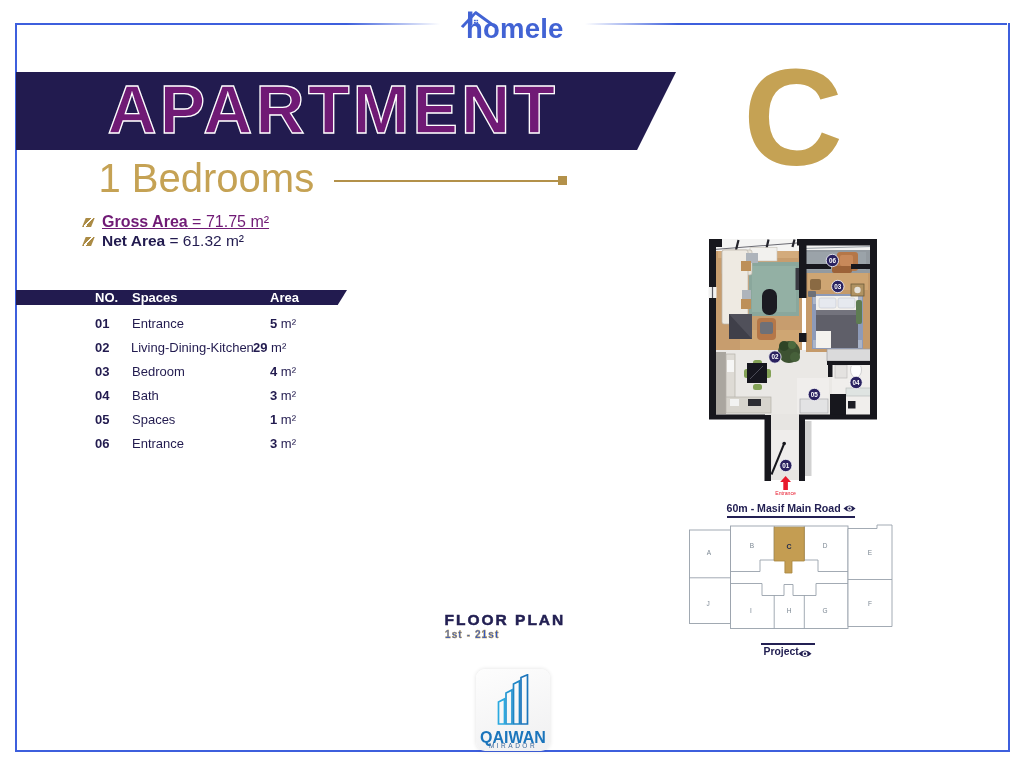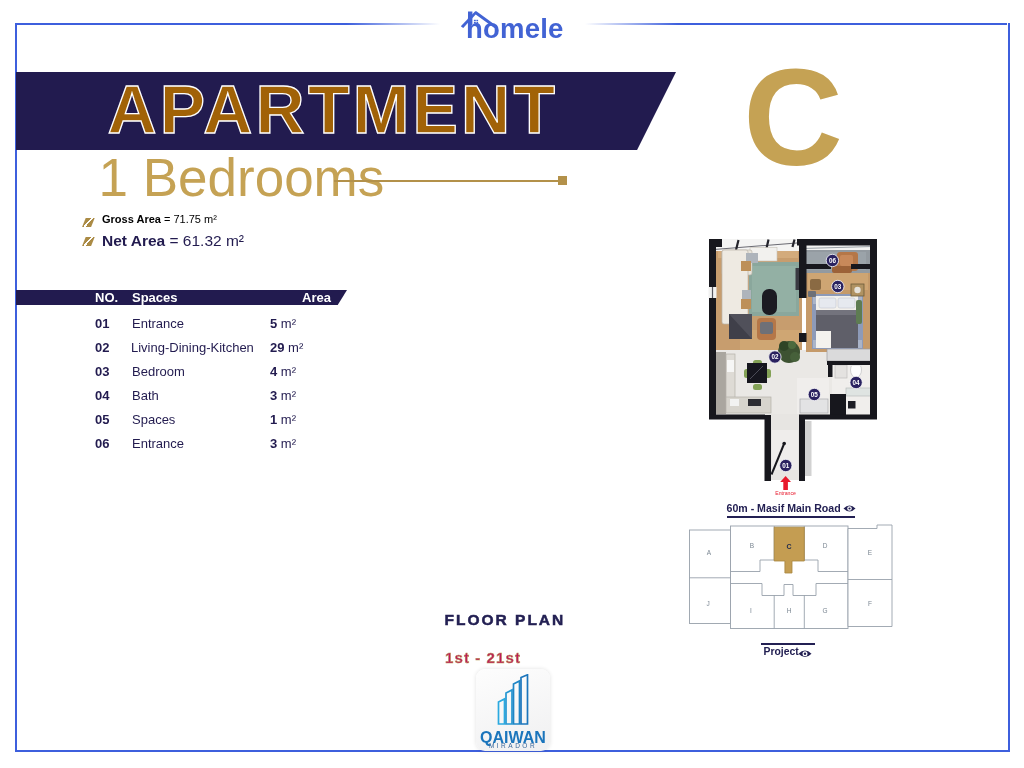--- a/index.html
+++ b/index.html
@@ -26,56 +26,56 @@
   <g fill="#4263d4">
     <rect x="473.9" y="19.8" width="1.9" height="1.4"></rect>
     <rect x="476.4" y="19.8" width="1.7" height="1.4"></rect>
     <rect x="473.9" y="21.9" width="1.9" height="1.5"></rect>
     <rect x="476.4" y="21.9" width="1.7" height="1.5"></rect>
   </g>
 </svg>
 
 <div class="abs" style="left:16px;top:72px;width:660px;height:78px;background:#221b4f;clip-path:polygon(0 0,100% 0,94.1% 100%,0 100%);"></div>
 
-<div class="abs" style="left:107.5px;top:70px;width:580px;height:78px;line-height:78px;font-size:68px;font-weight:bold;color:#a16207;letter-spacing:3.2px;-webkit-text-stroke:1.3px #ffffff;">APARTMENT</div>
+<div class="abs" style="left:107.5px;top:70px;width:580px;height:78px;line-height:78px;font-size:68px;font-weight:bold;color:#701a75;letter-spacing:3.2px;-webkit-text-stroke:1.3px #ffffff;">APARTMENT</div>
 
 <div class="abs" style="left:738px;top:45px;width:110px;height:144px;font-size:138px;line-height:144px;font-weight:bold;color:#c5a254;text-align:center;">C</div>
 
-<div class="abs" style="left:98.5px;top:156px;height:44px;line-height:44px;font-size:53px;color:#c5a254;font-weight:normal;letter-spacing:0px;">1 Bedrooms</div>
+<div class="abs" style="left:98.5px;top:156px;height:44px;line-height:44px;font-size:40px;color:#c5a254;font-weight:normal;letter-spacing:0px;">1 Bedrooms</div>
 
 <div class="abs" style="left:334px;top:180px;width:224px;height:2px;background:#b3914a;"></div>
 
 <div class="abs" style="left:558px;top:176px;width:9px;height:9px;background:#b3914a;"></div>
 
 <div class="abs" style="left:84px;top:217.5px;width:9px;height:8.5px;background:linear-gradient(115deg,#ab8b45 40%,#ffffff 40%,#ffffff 56%,#ab8b45 56%);transform:skewX(-22deg);"></div>
 
-<div class="abs" style="left:102px;top:213px;font-size:11px;color:#000000;"><b>Gross Area</b> = 71.75 m²</div>
+<div class="abs" style="left:102px;top:213px;font-size:16px;color:#701a75;text-decoration:underline;"><b>Gross Area</b> = 71.75 m²</div>
 
 <div class="abs" style="left:84px;top:236.5px;width:9px;height:8.5px;background:linear-gradient(115deg,#ab8b45 40%,#ffffff 40%,#ffffff 56%,#ab8b45 56%);transform:skewX(-22deg);"></div>
 
 <div class="abs" style="left:102px;top:232px;font-size:15.5px;color:#221b4f;"><b>Net Area</b> = 61.32 m²</div>
 
 <div class="abs" style="left:16px;top:290px;width:331px;height:15px;background:#221b4f;clip-path:polygon(0 0,100% 0,97.2% 100%,0 100%);"></div>
 
 <div class="abs" style="left:95px;top:290px;font-size:13px;font-weight:bold;color:#ffffff;">NO.</div>
 <div class="abs" style="left:132px;top:290px;font-size:13px;font-weight:bold;color:#ffffff;">Spaces</div>
-<div class="abs" style="left:270px;top:290px;font-size:13px;font-weight:bold;color:#ffffff;margin-left:32px;">Area</div>
+<div class="abs" style="left:270px;top:290px;font-size:13px;font-weight:bold;color:#ffffff;">Area</div>
 
 <div class="abs" style="left:0;top:315.5px;width:360px;font-size:13px;color:#221b4f;">
 
   <div style="position:relative;height:24.2px;">
       <span style="position:absolute;left:95px;font-weight:bold;">01</span>
       <span style="position:absolute;left:132px;">Entrance</span>
       <span style="position:absolute;left:270px;"><b>5</b> m²</span>
     </div>
 
   <div style="position:relative;height:24.2px;">
       <span style="position:absolute;left:95px;font-weight:bold;">02</span>
       <span style="position:absolute;left:131px;">Living-Dining-Kitchen</span>
-      <span style="position:absolute;left:270px;"><b>29</b> m²</span>
+      <span style="position:absolute;left:253px;"><b>29</b> m²</span>
     </div>
 
   <div style="position:relative;height:24.2px;">
       <span style="position:absolute;left:95px;font-weight:bold;">03</span>
       <span style="position:absolute;left:132px;text-align:right;">Bedroom</span>
       <span style="position:absolute;left:270px;"><b>4</b> m²</span>
     </div>
 
   <div style="position:relative;height:24.2px;">
       <span style="position:absolute;left:95px;font-weight:bold;">04</span>
@@ -327,21 +327,21 @@
 <div class="abs" style="left:763.5px;top:645.5px;font-size:10.4px;font-weight:bold;color:#232053;">Project</div>
 
 <svg class="abs" style="left:798px;top:649px;" width="14" height="9.5" viewBox="0 0 14 9.5">
   <path d="M0.5,4.7 Q7,-1.8 13.5,4.7 Q7,11.2 0.5,4.7 Z" fill="#232053"></path>
   <circle cx="7" cy="4.7" r="2.5" fill="#fff"></circle>
   <circle cx="7" cy="4.7" r="1.2" fill="#232053"></circle>
 </svg>
 
 <div class="abs" style="left:761px;top:643px;width:54px;height:1.5px;background:#232053;"></div>
 
-<div class="abs" style="left:445px;top:649px;font-size:15px;font-weight:bold;color:#be185d;letter-spacing:1.1px;-webkit-text-stroke:0.5px #b99a52;">1st - 21st</div>
+<div class="abs" style="left:445px;top:629px;font-size:10px;font-weight:bold;color:#1d4ed8;letter-spacing:1.1px;-webkit-text-stroke:0.5px #b99a52;">1st - 21st</div>
 
 <div class="abs" style="left:444.5px;top:611px;font-size:15.5px;font-weight:bold;color:#232053;letter-spacing:2px;-webkit-text-stroke:0.5px #232053;">FLOOR PLAN</div>
 
 <div class="abs" style="left:476px;top:669px;width:74px;height:82px;border-radius:9px;background:linear-gradient(160deg,#fdfdfd,#f0f0f1);box-shadow:0 0 4px rgba(0,0,0,0.12);"></div>
 
 <svg class="abs" style="left:494px;top:674px;" width="40" height="52" viewBox="0 0 40 52">
   <g fill="none" stroke-width="1.7">
     <path d="M4.5,28 L10.5,25 L10.5,50 L4.5,50 Z" stroke="#2aa9e0"></path>
     <path d="M12,19 L18,16 L18,50 L12,50 Z" stroke="#2597d2"></path>
     <path d="M19.5,10 L25.5,7 L25.5,50 L19.5,50 Z" stroke="#1f86c6"></path>

